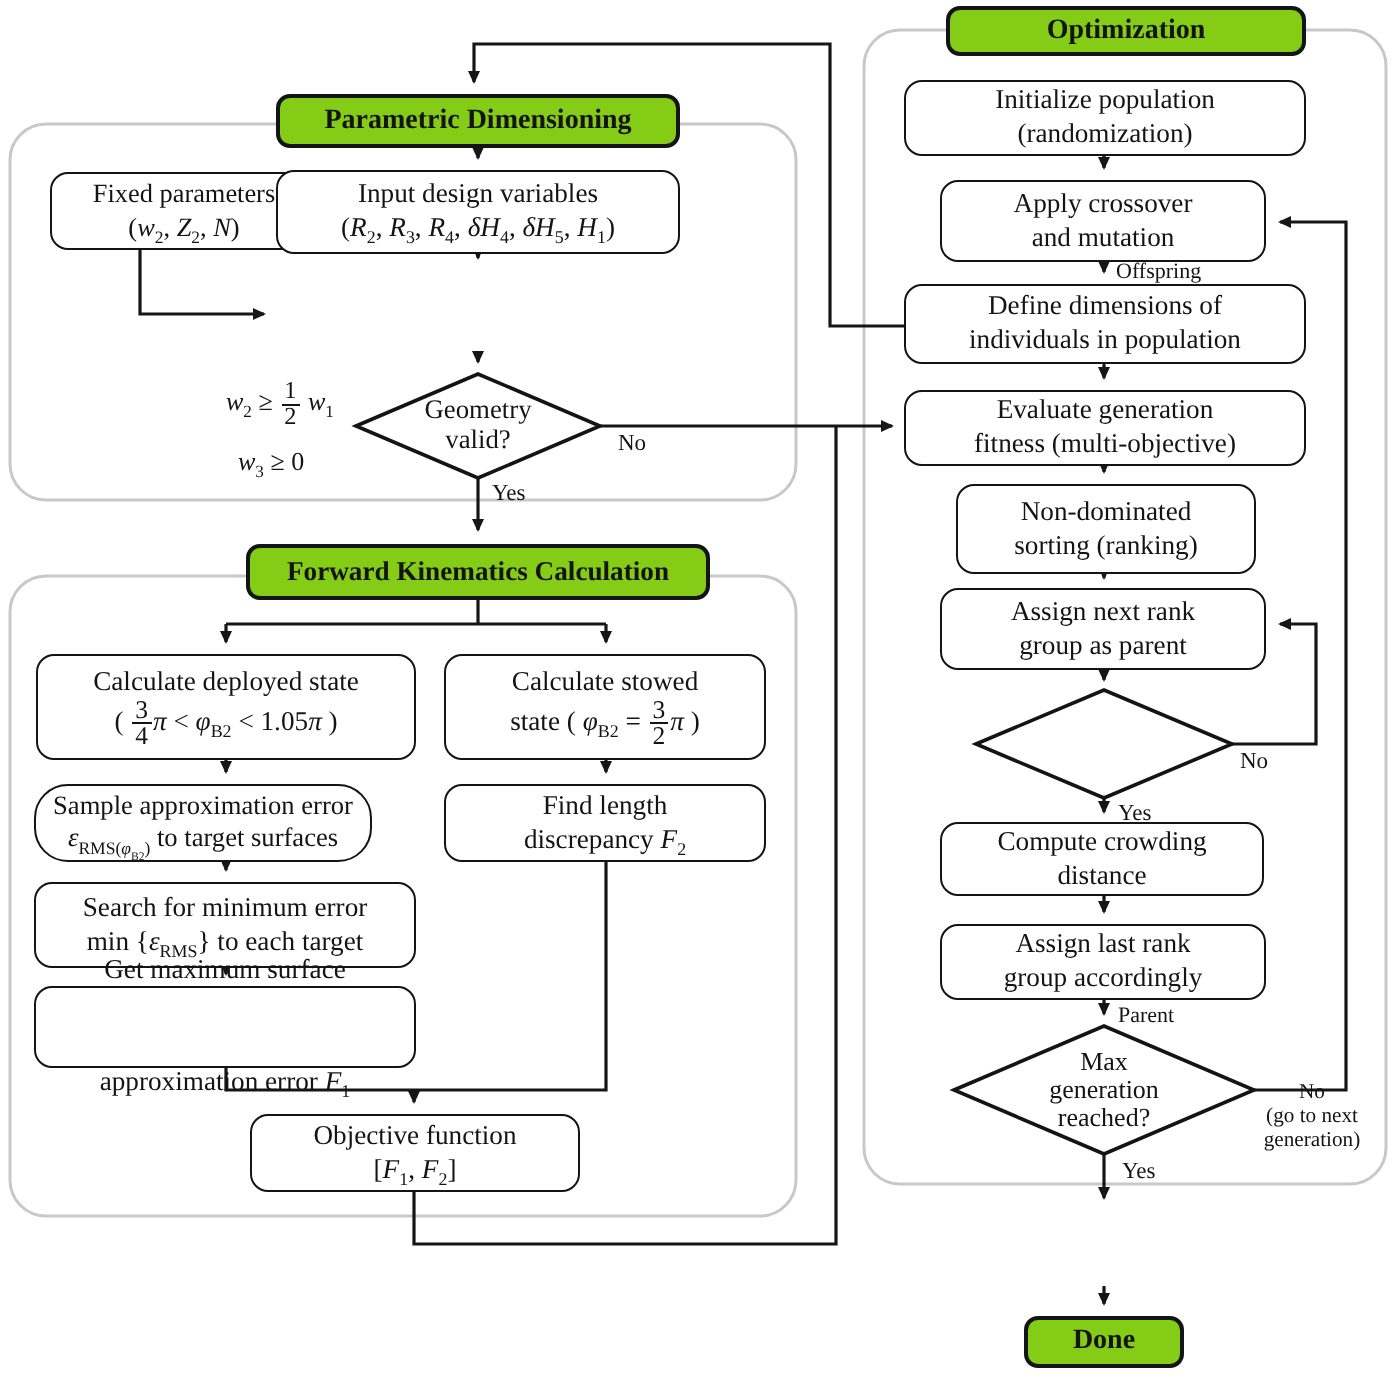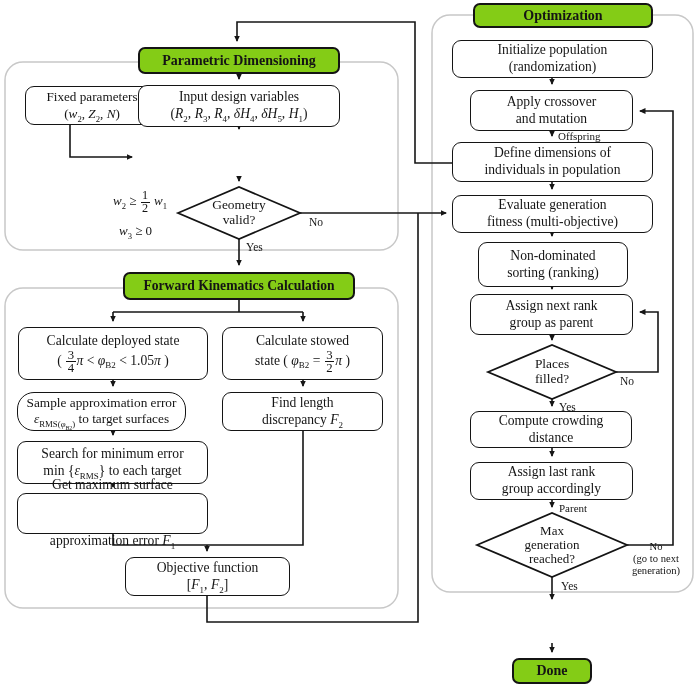--- a/index.html
+++ b/index.html
@@ -176,24 +176,20 @@
   <div class="box" style="left:478px;top:242px;width:150px;height:45px;">
     <span class="bl">Non-dominated</span>
     <span class="bl">sorting (ranking)</span>
   </div>
 
   <div class="box" style="left:470px;top:294px;width:163px;height:41px;">
     <span class="bl">Assign next rank</span>
     <span class="bl">group as parent</span>
   </div>
 
-  <div class="dmd" style="left:488px;top:345px;width:128px;height:54px;">
-    <span class="bl">Places</span>
-    <span class="bl">filled?</span>
-  </div>
   <span class="lbl" style="left:559px;top:401px;">Yes</span>
   <span class="lbl" style="left:620px;top:375px;">No</span>
 
   <div class="box" style="left:470px;top:411px;width:162px;height:37px;">
     <span class="bl">Compute crowding</span>
     <span class="bl">distance</span>
   </div>
 
   <div class="box" style="left:470px;top:462px;width:163px;height:38px;">
     <span class="bl">Assign last rank</span>

